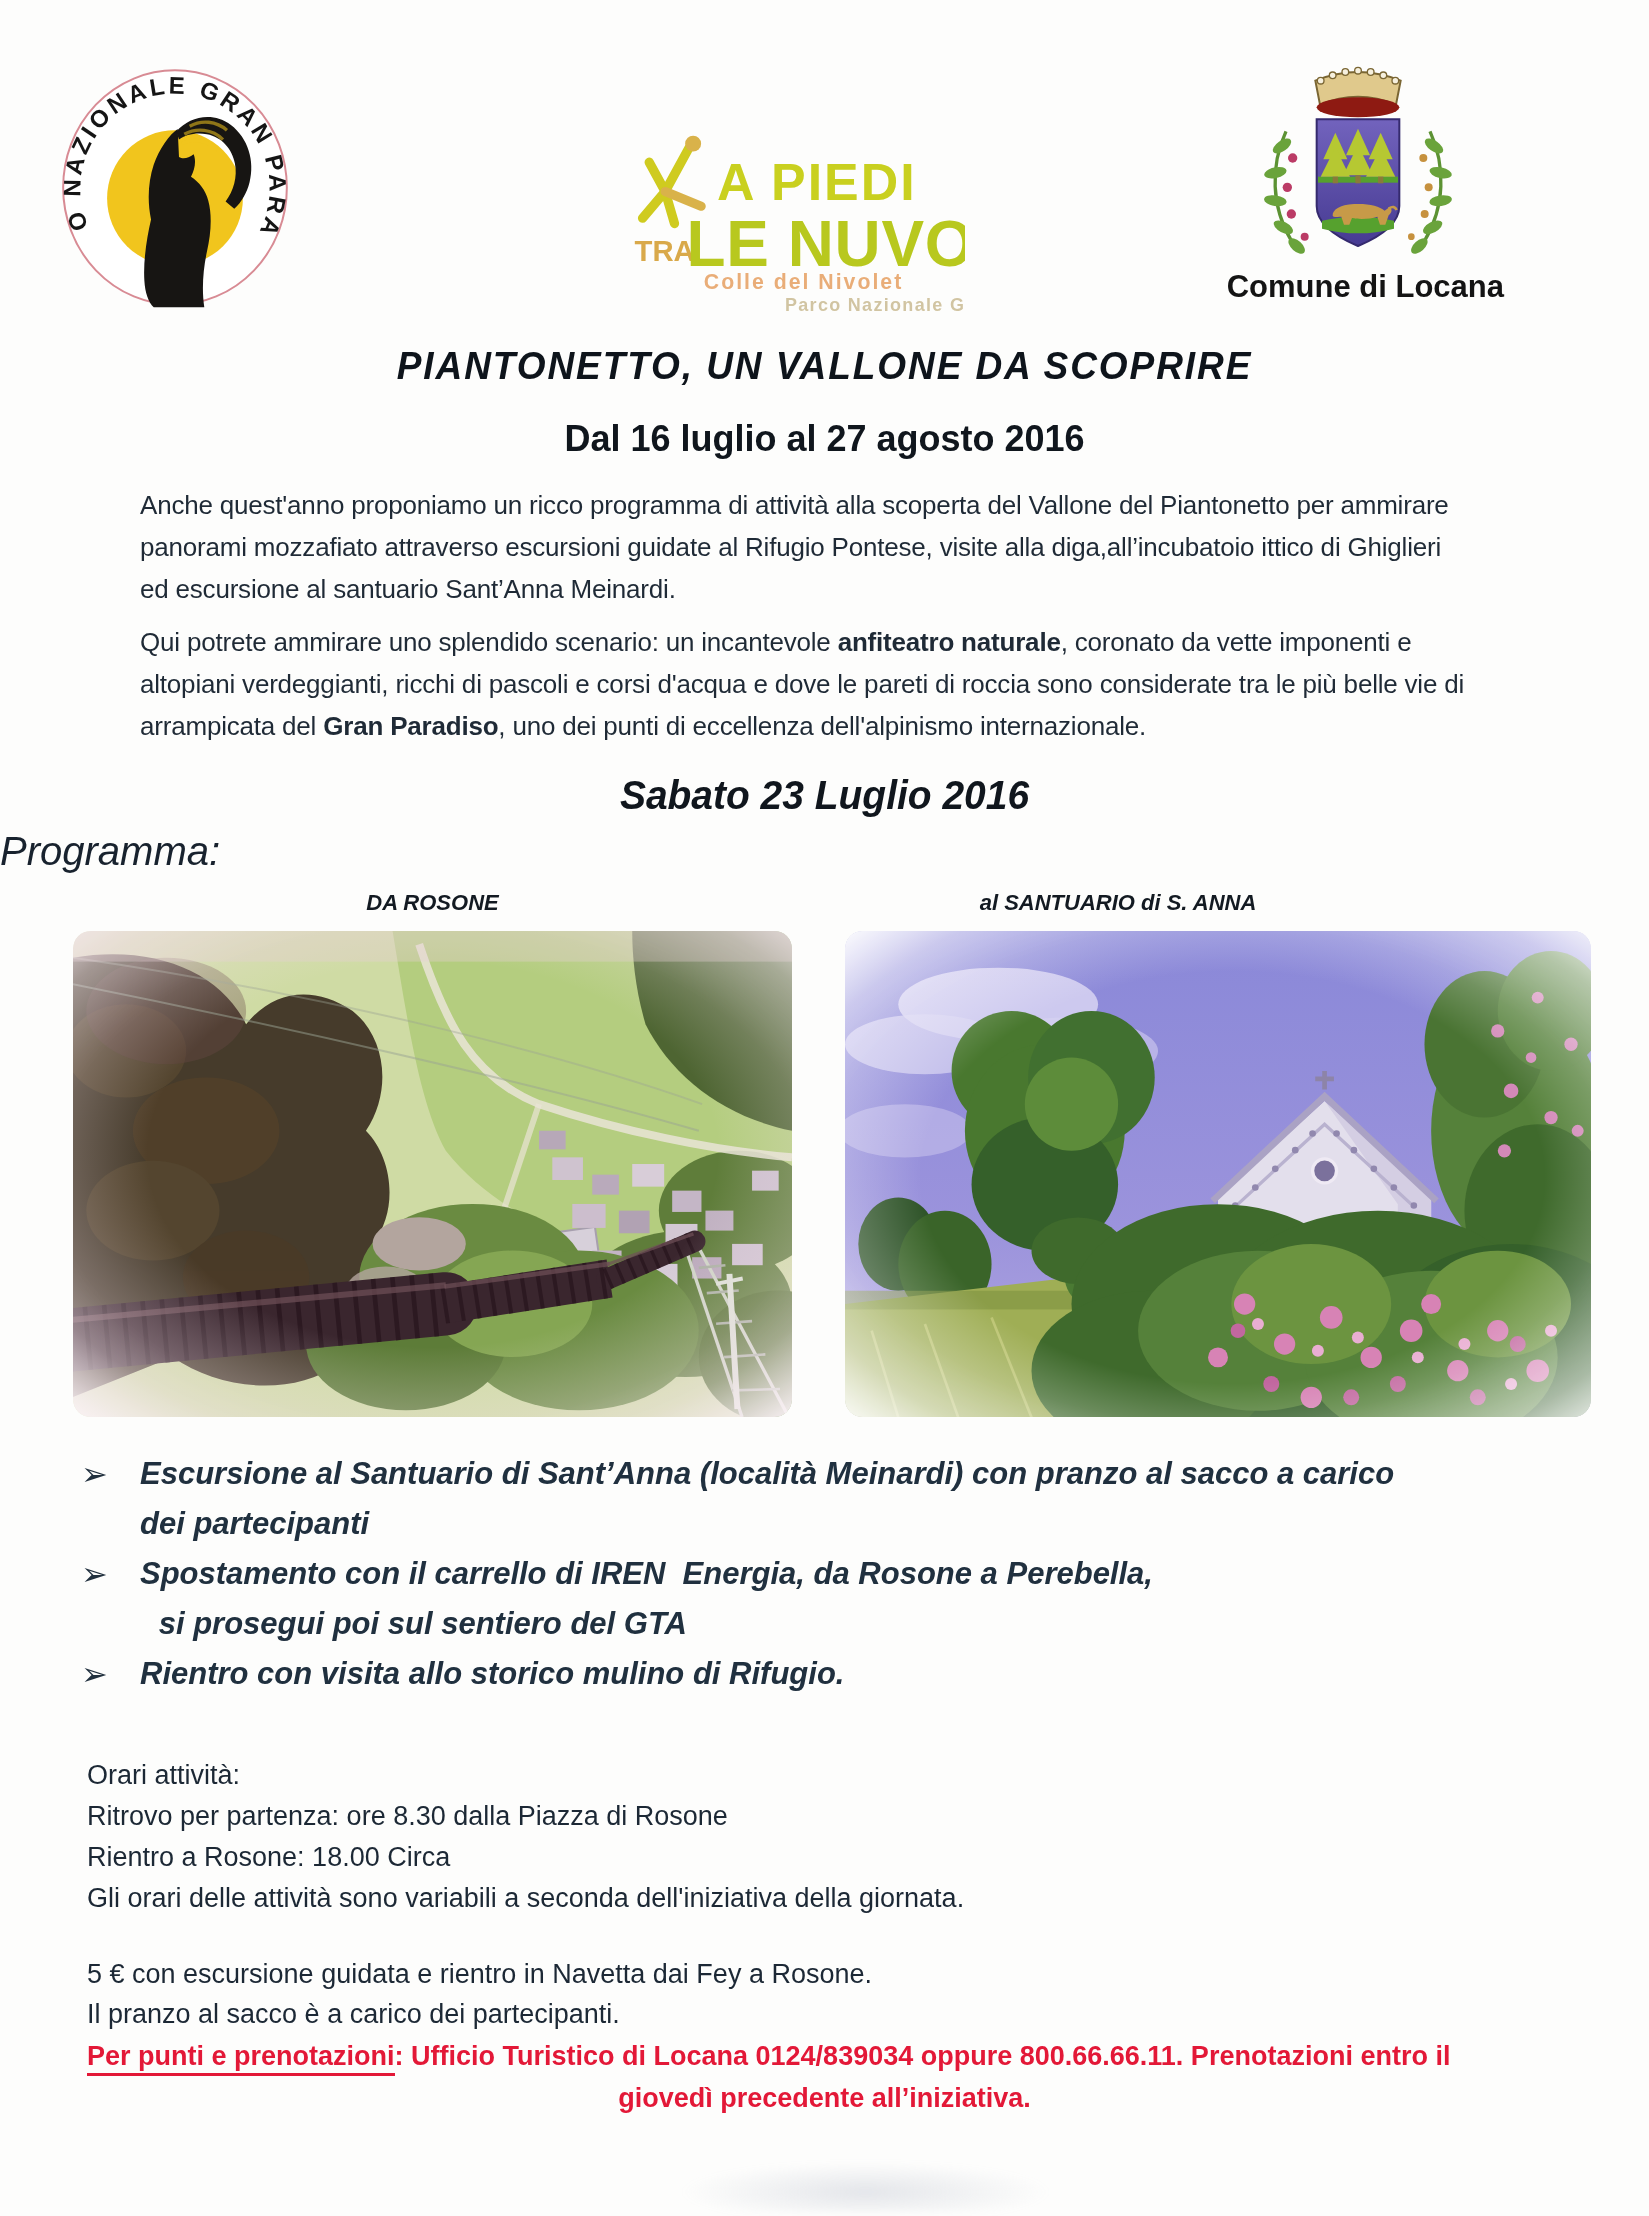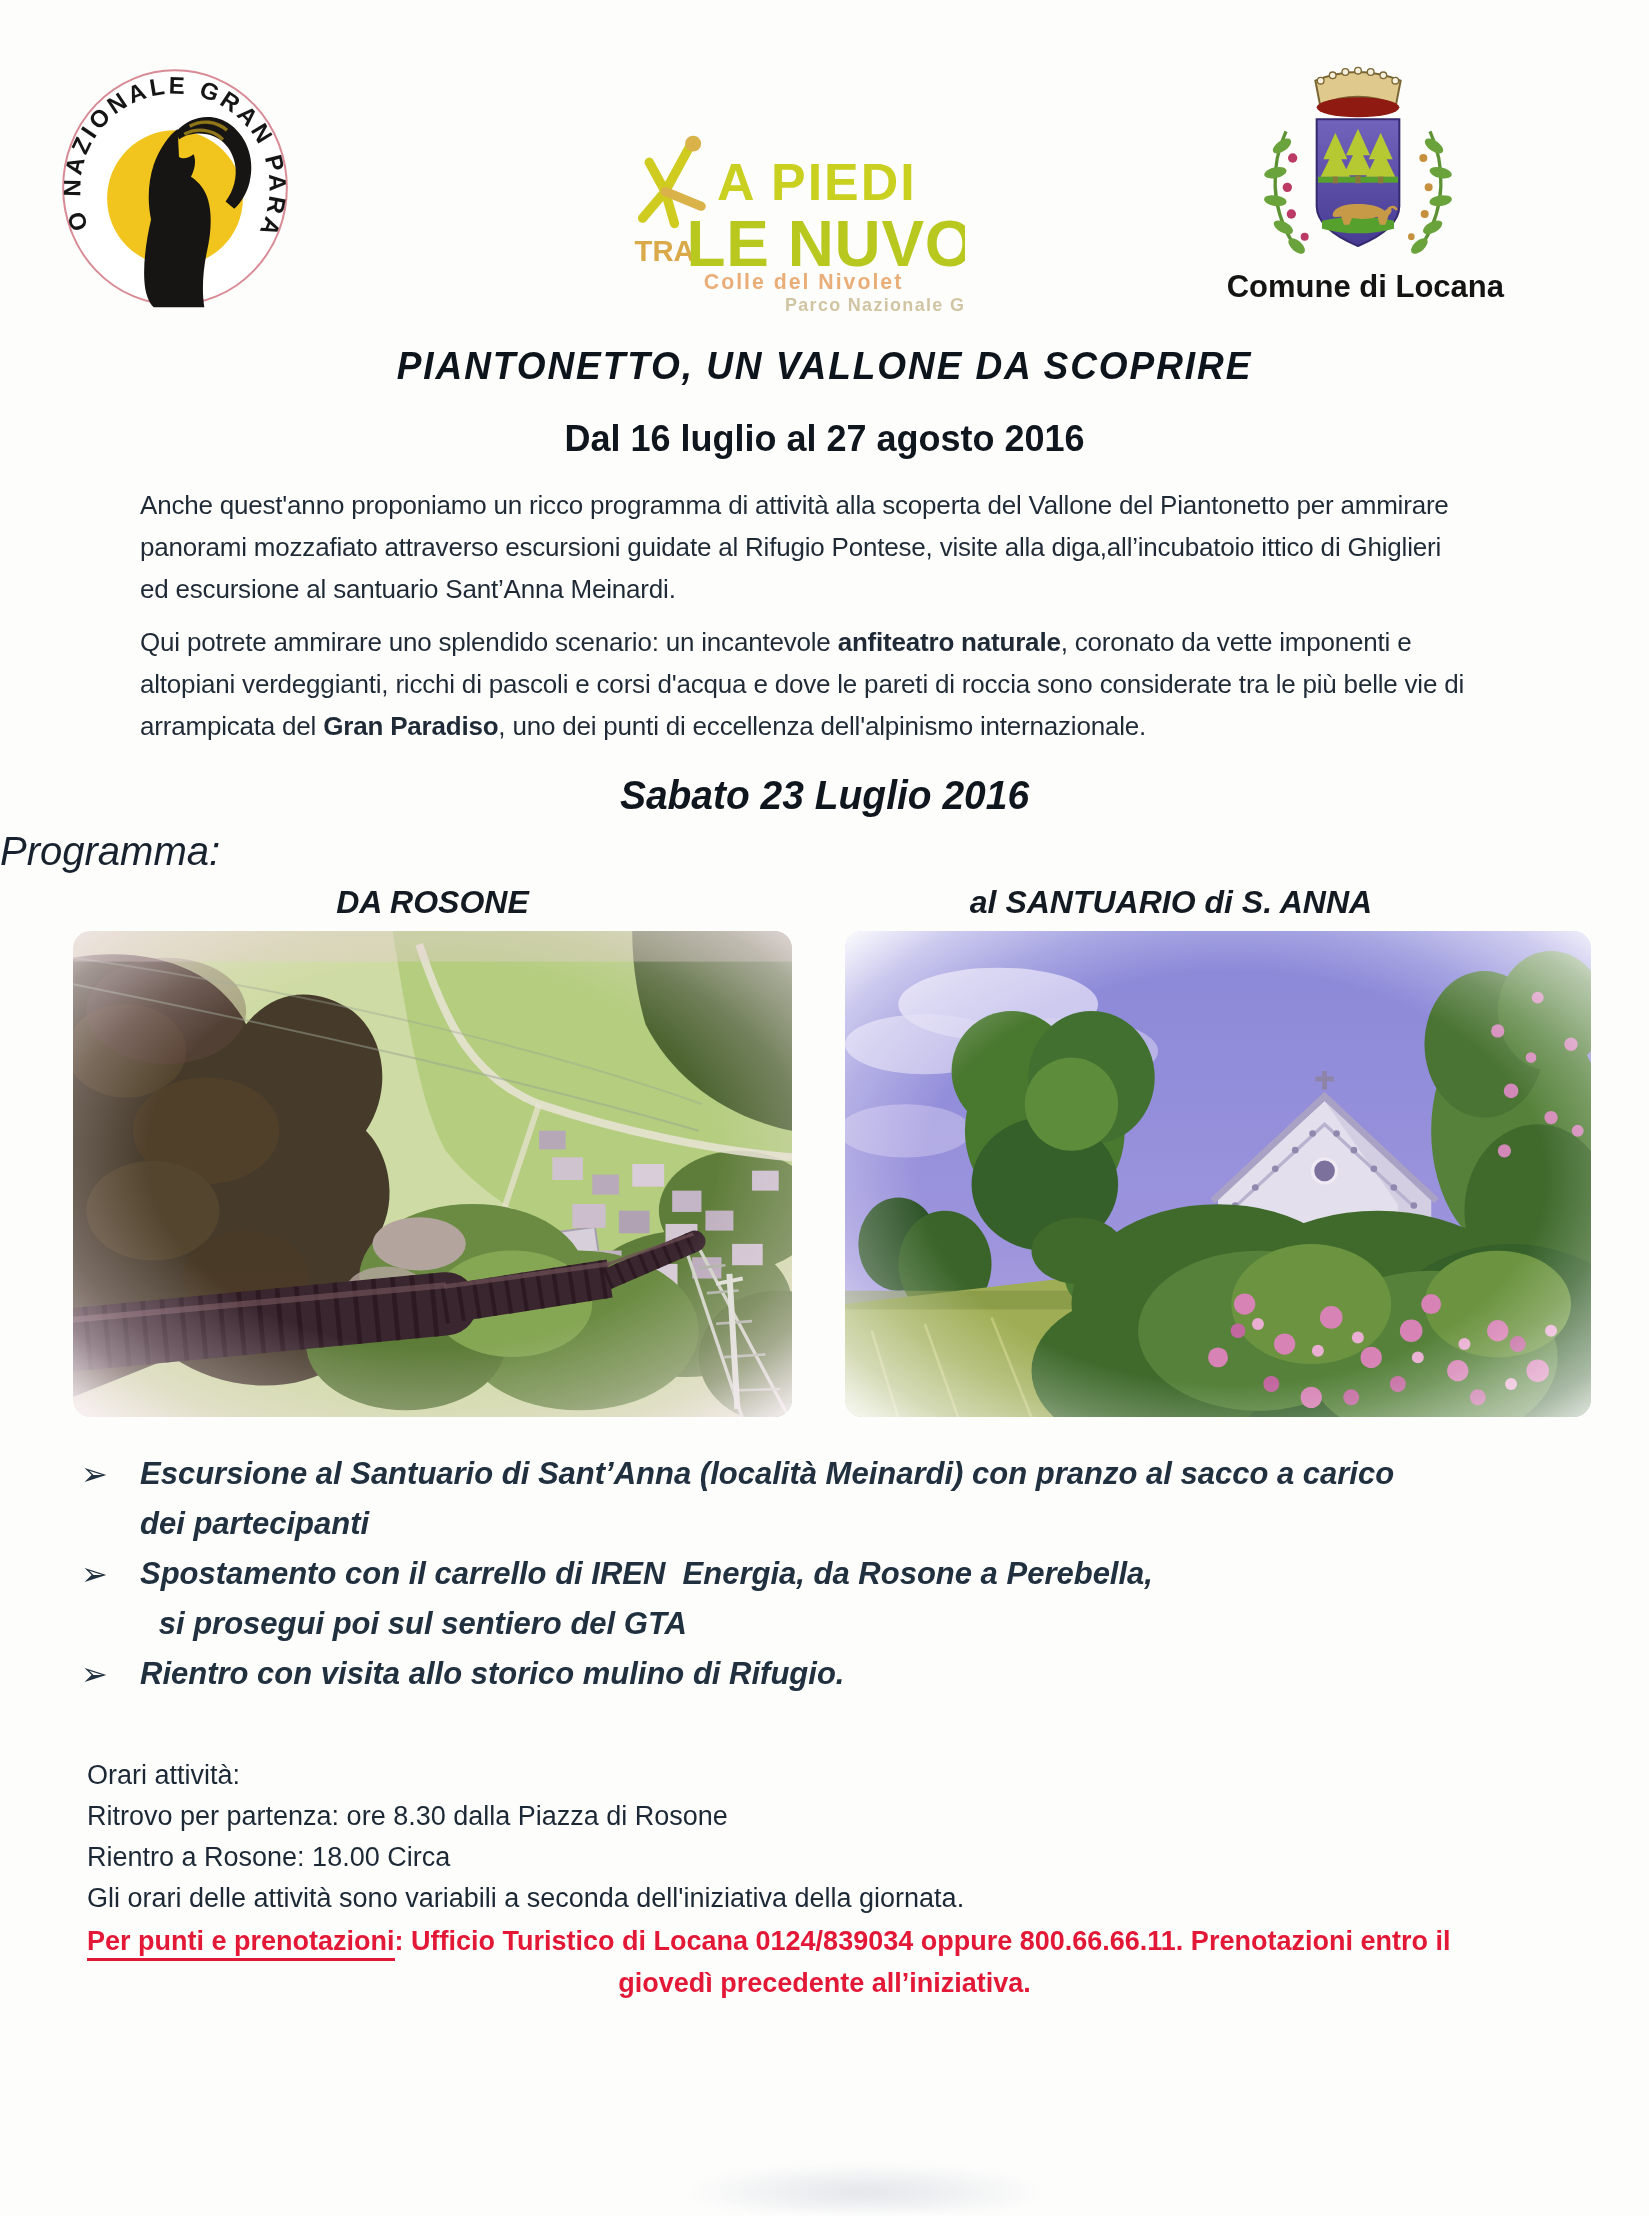--- a/index.html
+++ b/index.html
@@ -28,22 +28,22 @@
   .para{margin:24px 0 0;padding-left:140px;font-size:26px;line-height:42px;
         letter-spacing:-0.2px;color:#1f2a36}
   .para.second{margin-top:10.7px}
   .para .pline{white-space:nowrap}
   .para b{font-weight:700}
   .eventdate{margin:25px 0 0;text-align:center;font-style:italic;font-weight:700;
          font-size:41px;line-height:47px;color:#10161d}
   .programma{margin:10.7px 0 0;font-style:italic;font-weight:400;
          font-size:40px;line-height:44px;color:#18222e}
 
-  .col-heads{display:grid;grid-template-columns:719px 746px;column-gap:53px;
-         margin:9.3px 0 0 73px;font-style:italic;font-weight:700;font-size:32px;
+  .col-heads{display:grid;grid-template-columns:719px 746px;
+         margin:9.3px 0 0 73px;font-style:italic;font-weight:700;font-size:22px;
          line-height:39px;color:#131a22}
   .col-heads .h{text-align:center}
   .col-heads .h.right{position:relative;left:-47px}
 
   .photos{display:grid;grid-template-columns:719px 746px;column-gap:53px;
          margin:9.3px 0 0 73px}
   .photo{width:100%;height:486px;border-radius:17.3px;overflow:hidden;
      -webkit-mask-image:radial-gradient(ellipse 96% 93% at 50% 50%,#000 55%,rgba(0,0,0,.75) 75%,transparent 99%);
              mask-image:radial-gradient(ellipse 96% 93% at 50% 50%,#000 55%,rgba(0,0,0,.75) 75%,transparent 99%);}
 
@@ -446,20 +446,24 @@
       </li>
     </ul>
 
     <div class="orari">
       <div>Orari attività:</div>
       <div>Ritrovo per partenza: ore 8.30 dalla Piazza di Rosone</div>
       <div>Rientro a Rosone: 18.00 Circa</div>
       <div>Gli orari delle attività sono variabili a seconda dell'iniziativa della giornata.</div>
     </div>
 
+    <div class="pricing">
+      <div>5 € con escursione guidata e rientro in Navetta dai Fey a Rosone.</div>
+      <div>Il pranzo al sacco è a carico dei partecipanti.</div>
+    </div>
 
     <div class="contact">
       <div class="l1"><span class="contact-label">Per punti e prenotazioni</span><span>: Ufficio Turistico di Locana 0124/839034 oppure 800.66.66.11. Prenotazioni entro il</span></div>
       <div class="l2">giovedì precedente all’iniziativa.</div>
     </div>
   </div>
 
   <div class="artifact"></div>
 </div>
 

